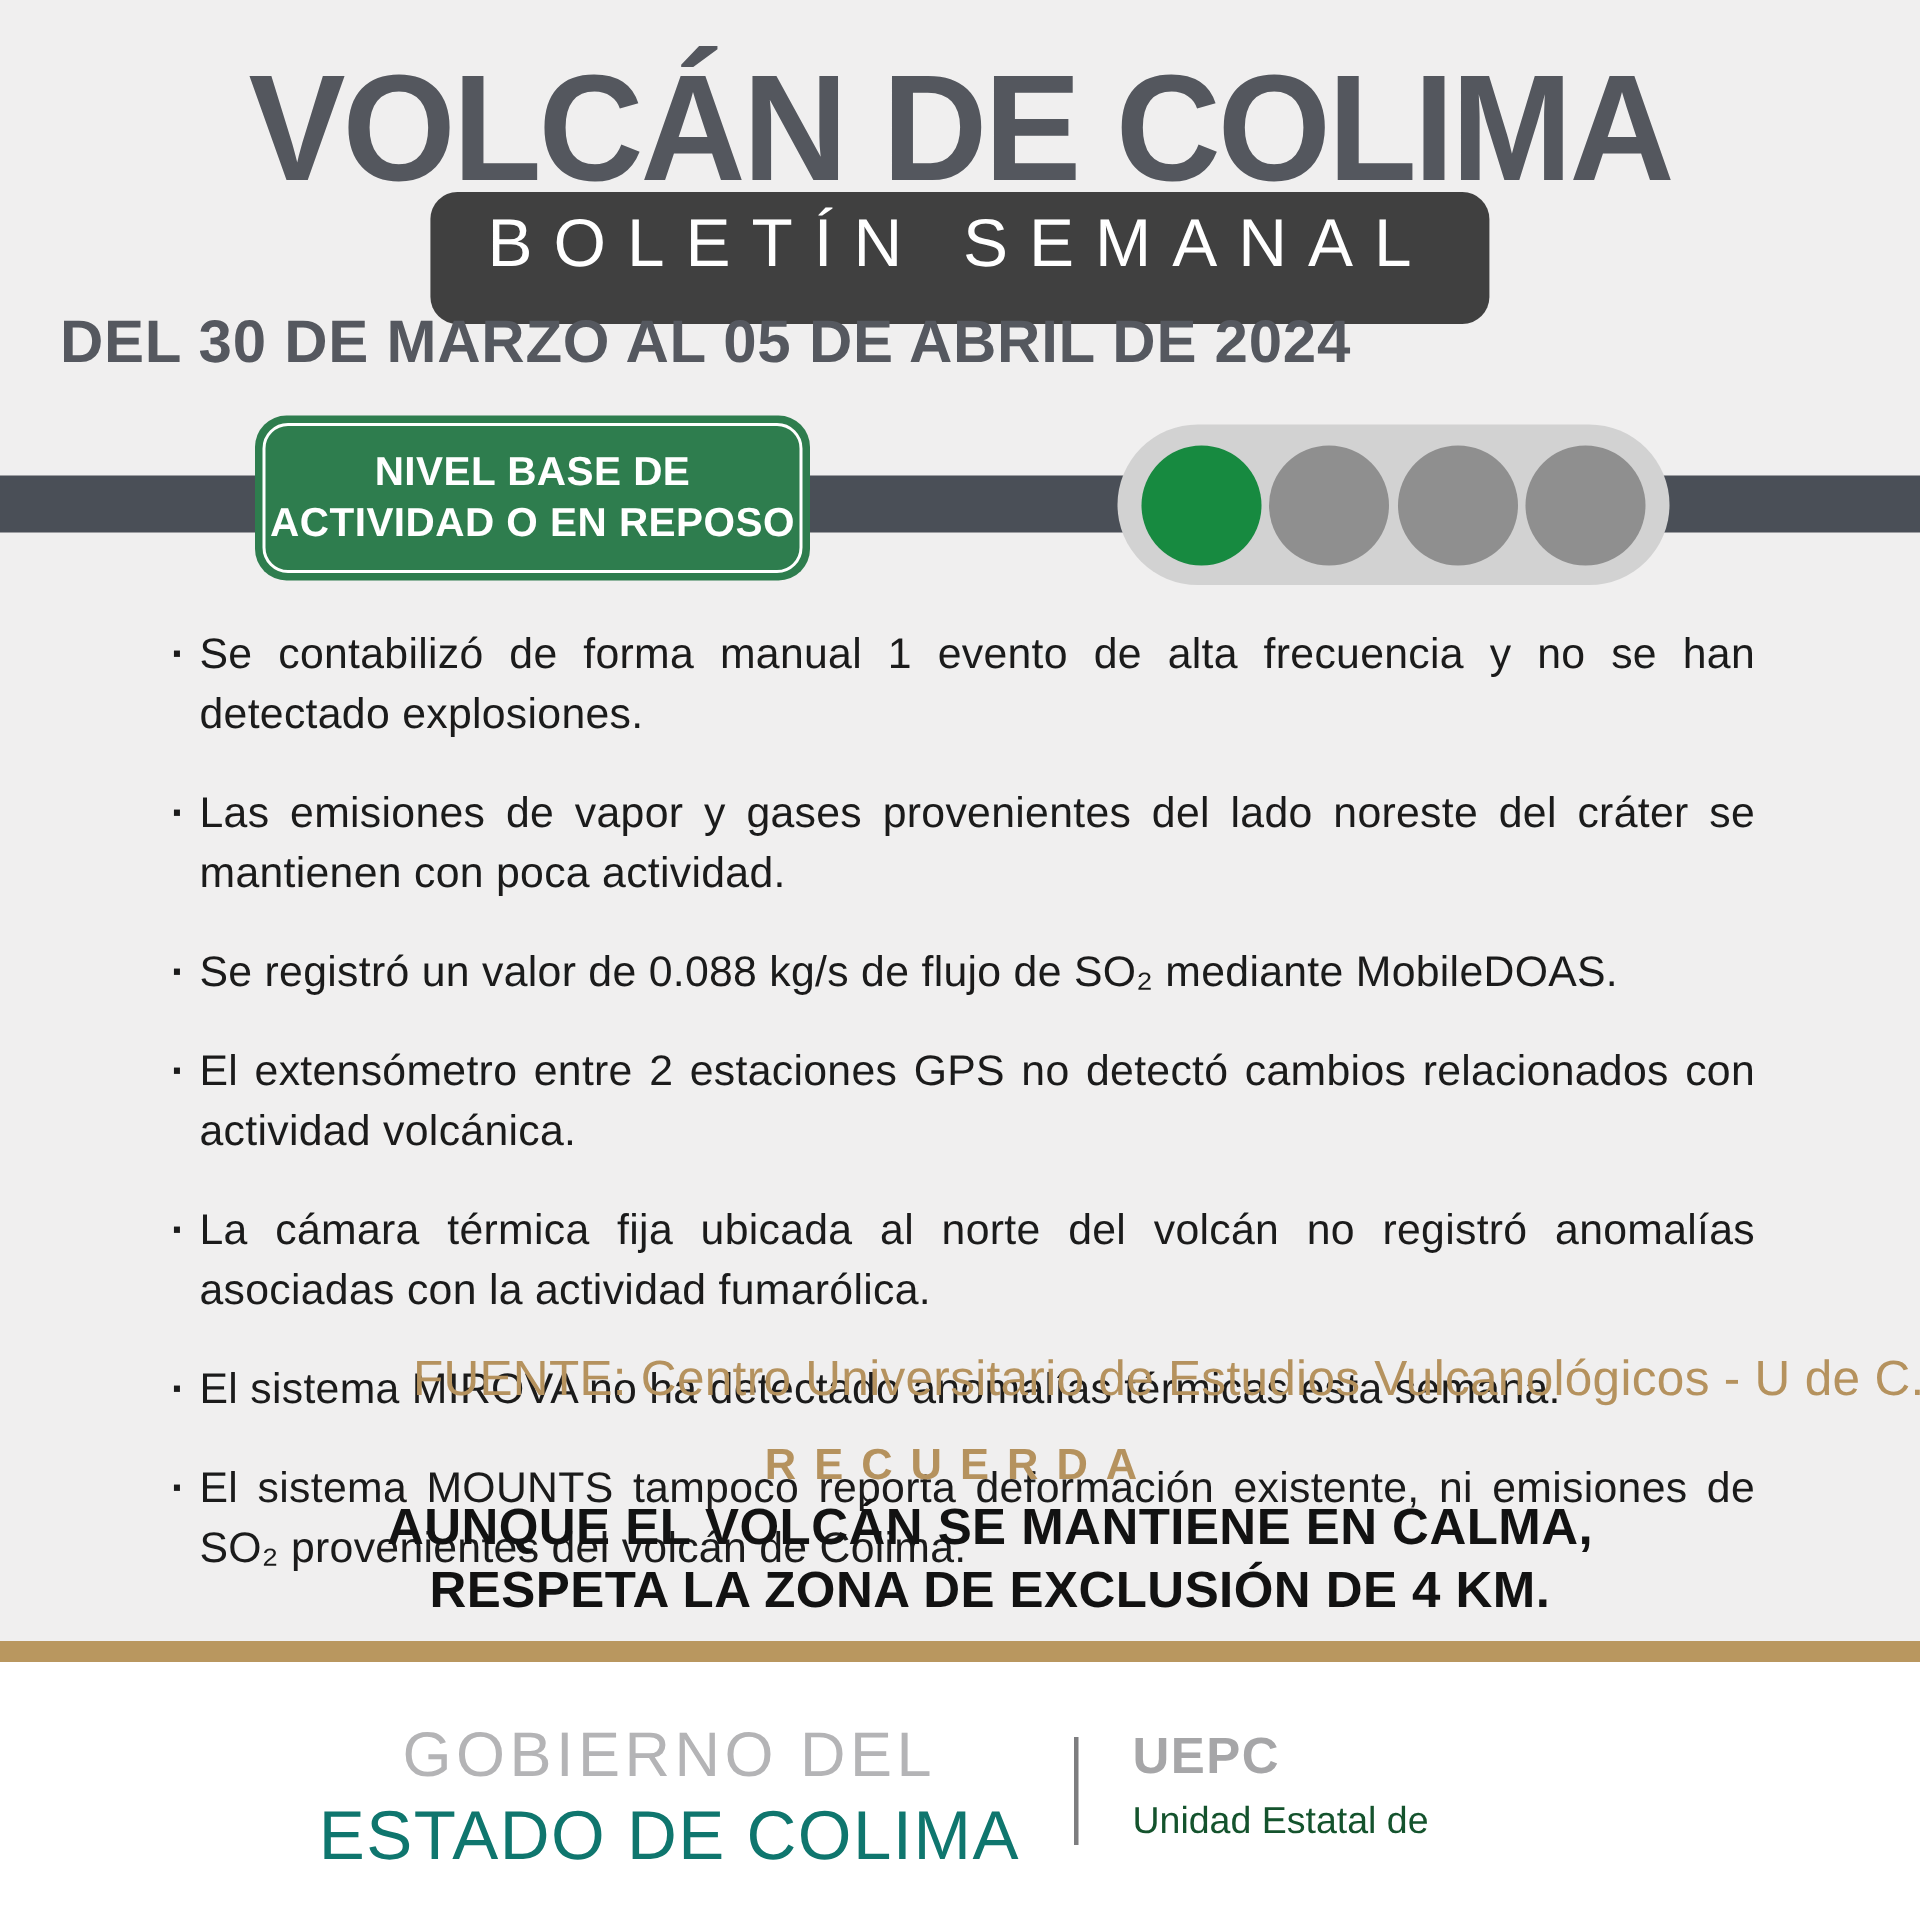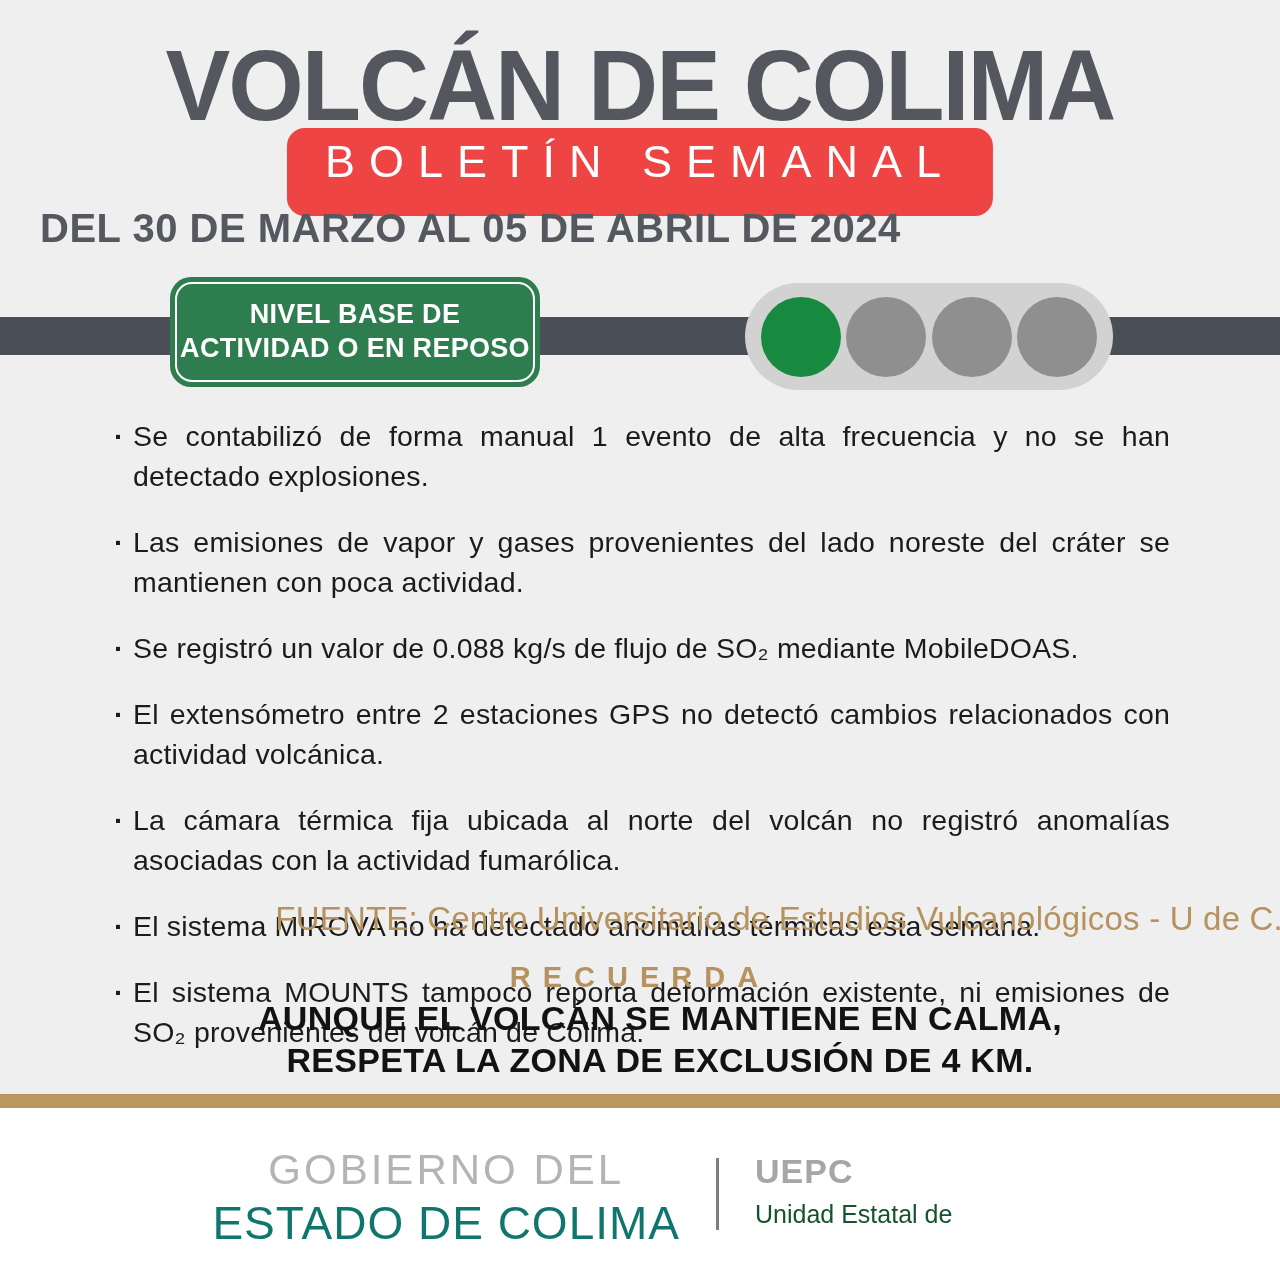--- a/index.html
+++ b/index.html
@@ -33,21 +33,21 @@
     font-size: 97px;
     font-weight: 800;
     letter-spacing: -2px;
     color: #54575e;
     transform: scaleY(1.04);
   }
   .boletin-badge {
     position: absolute;
     left: 50%; top: 128px;
     transform: translateX(-50%);
-    background: #ef4444;
+    background: #404040;
     border-radius: 18px;
     padding: 8px 38px 28px 38px;
     min-width: 565px;
     text-align: center;
   }
   .boletin-badge span {
     color: #ffffff;
     font-size: 45px;
     font-weight: 400;
     letter-spacing: 14px;

